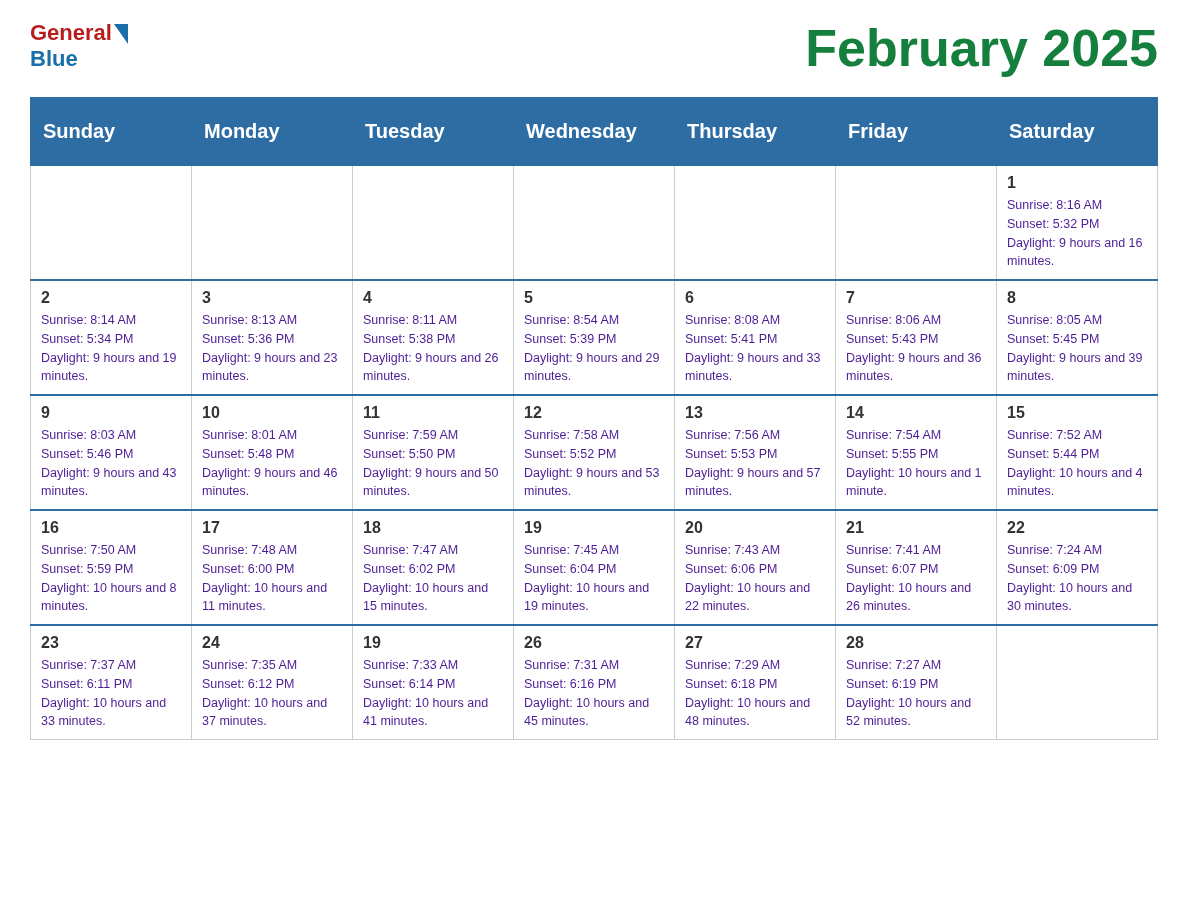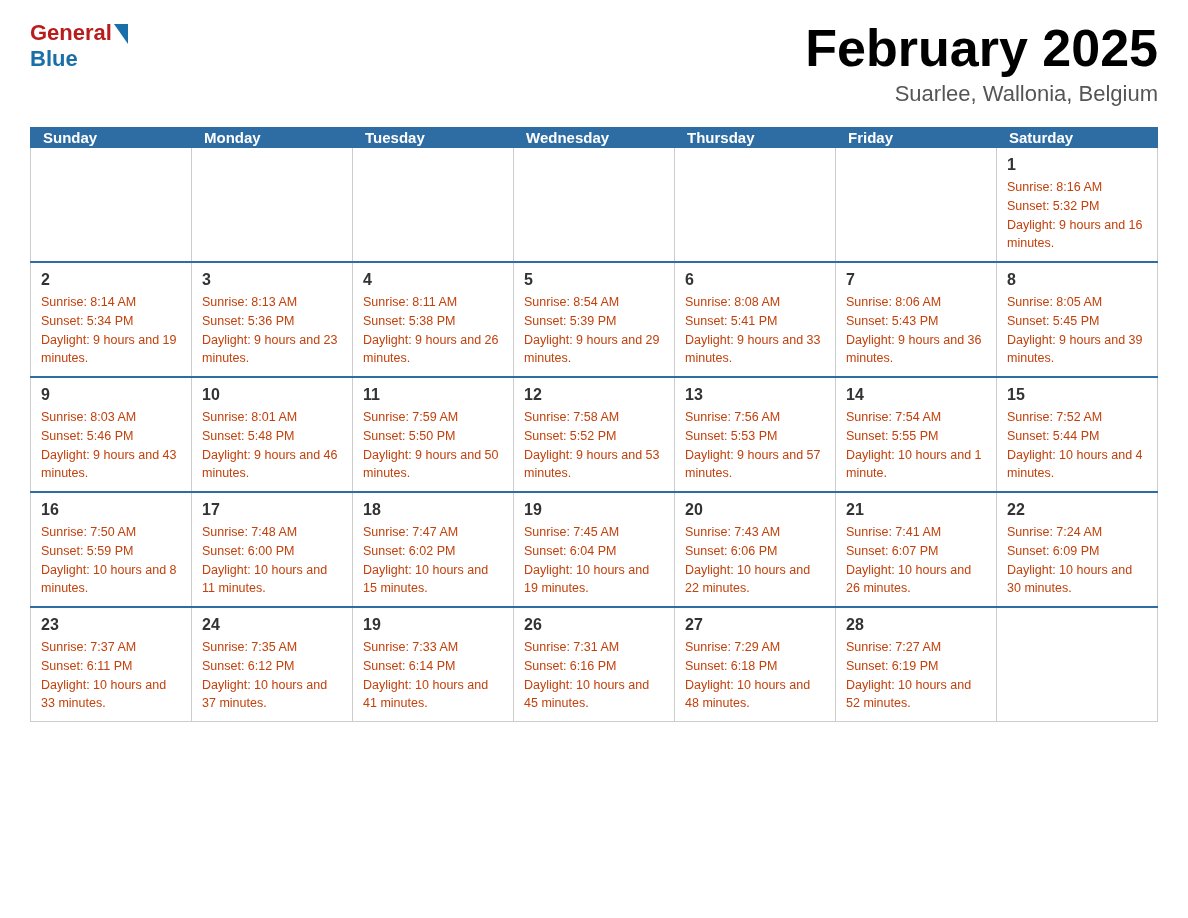--- a/index.html
+++ b/index.html
@@ -46,39 +46,39 @@
       color: #1a6fa8;
       font-size: 22px;
       font-weight: bold;
     }
     .title-block {
       text-align: right;
     }
     .month-title {
       font-size: 52px;
       font-weight: bold;
-      color: #000000;
+      color: #15803d;
       line-height: 1.1;
     }
     .subtitle {
       font-size: 22px;
       color: #555;
       margin-top: 4px;
     }
     .calendar {
       width: 100%;
       border-collapse: collapse;
       border: 1px solid #999;
     }
     .calendar th {
       background-color: #2e6da4;
       color: #fff;
       text-align: left;
-      padding: 1px 12px;
-      font-size: 15px;
+      padding: 22px 12px;
+      font-size: 20px;
       font-weight: bold;
       border: 1px solid #2e6da4;
     }
     .calendar td {
       vertical-align: top;
       padding: 8px 10px;
       border: 1px solid #ccc;
       width: calc(100% / 7);
       min-height: 110px;
       font-size: 13px;
@@ -86,21 +86,21 @@
     }
     .day-number {
       font-size: 16px;
       font-weight: bold;
       display: block;
       margin-bottom: 4px;
     }
     .day-info {
       font-size: 12.5px;
       line-height: 1.5;
-      color: #c2410c;
+      color: #4c1d95;
     }
     .empty-cell {
       background: #fff;
     }
     .calendar tr td {
       border-top: 2px solid #2e6da4;
     }
     .calendar tbody tr:first-child td {
       border-top: 1px solid #ccc;
     }
@@ -111,21 +111,20 @@
 <div class="header">
   <div class="logo">
     <div class="logo-top">
       <span class="general">General</span>
       <span class="arrow-icon"></span>
     </div>
     <div class="logo-bottom">Blue</div>
   </div>
   <div class="title-block">
     <div class="month-title">February 2025</div>
-    <div class="subtitle">Suarlee, Wallonia, Belgium</div>
   </div>
 </div>
 
 <table class="calendar">
   <thead>
     <tr>
     <th>Sunday</th>
         <th>Monday</th>
         <th>Tuesday</th>
         <th>Wednesday</th>

